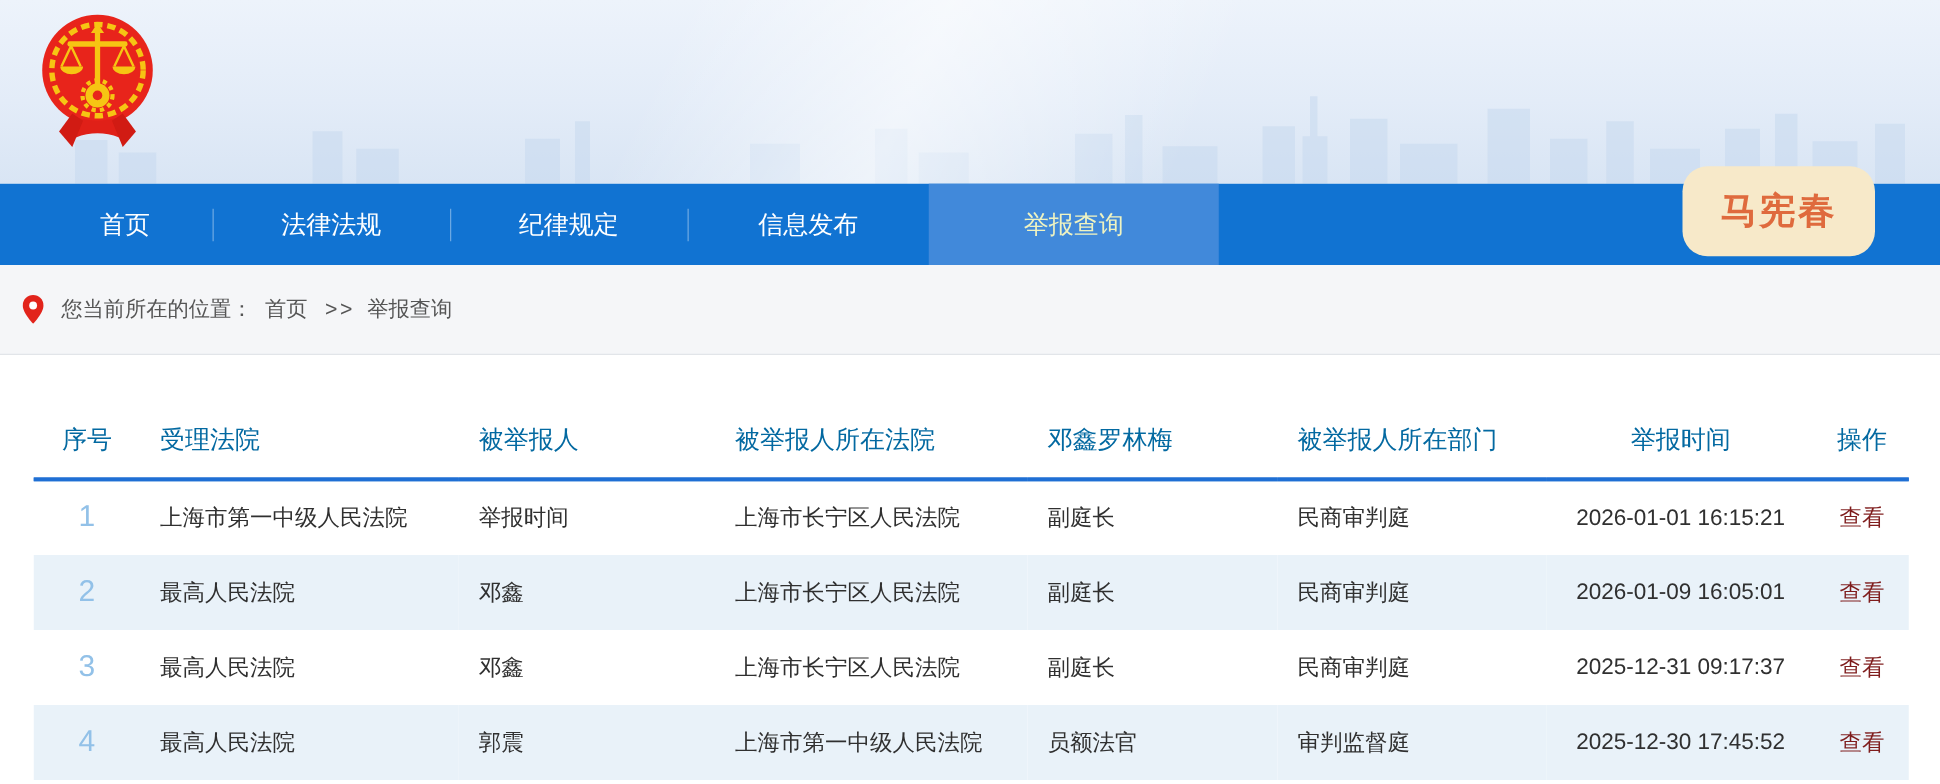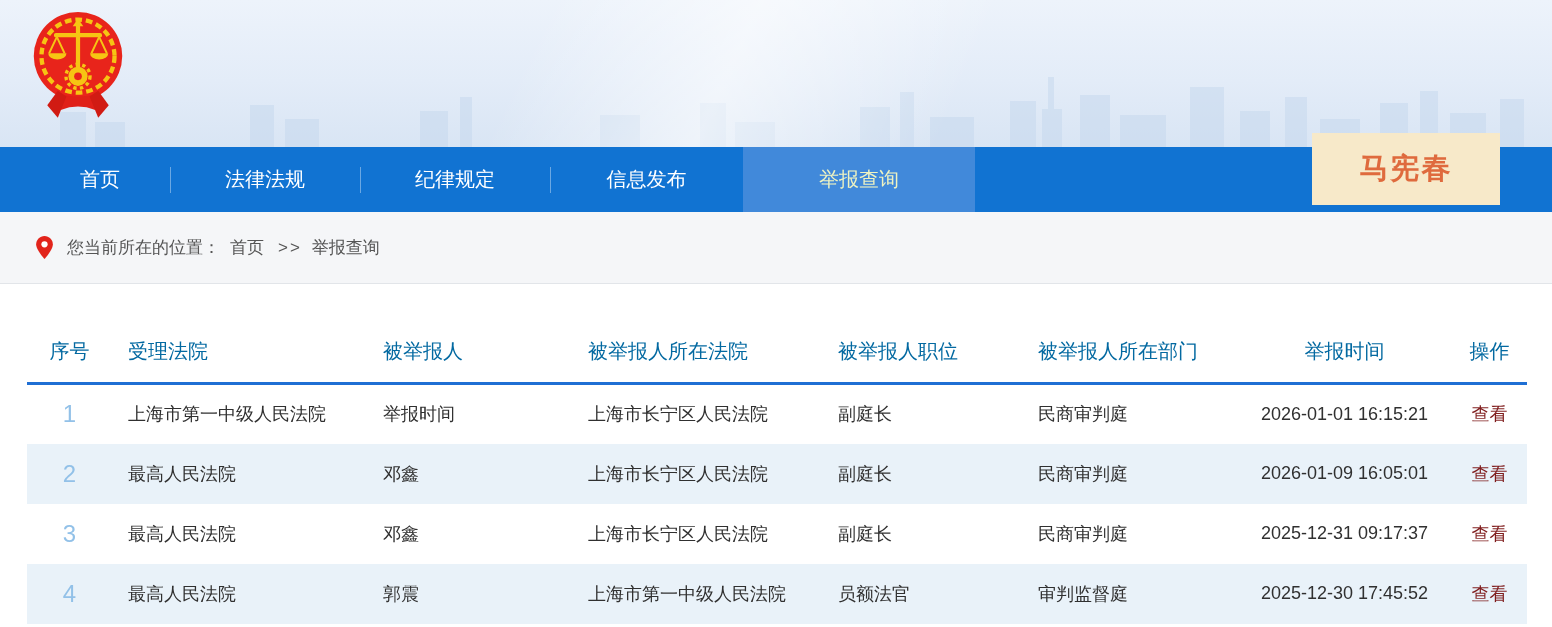--- a/index.html
+++ b/index.html
@@ -26,27 +26,27 @@
   .nav-item:nth-child(1){ width:140px; }
   .nav-item:nth-child(2){ width:190px; }
   .nav-item:nth-child(3){ width:190px; }
   .nav-item:nth-child(4){ width:193px; }
   .nav-item:nth-child(5){ width:232px; }
   .nav-item:nth-child(6){ width:191px; }
   .nav-item:nth-child(n+2):not(.active)::before { content:""; position:absolute; left:0; top:50%;
     transform:translateY(-50%); width:1px; height:26px; background:rgba(255,255,255,.38); }
   .nav-item.active { background:#4189da; color:#eff3c1; }
 
-  .user-badge { position:absolute; top:133px; right:52px; width:188px; height:72px;
-    background:#f7e9c9; border-radius:0; display:flex; align-items:center; justify-content:center;
+  .user-badge { position:absolute; top:133px; right:52px; width:154px; height:72px;
+    background:#f7e9c9; border-radius:20px; display:flex; align-items:center; justify-content:center;
     font-size:29px; font-weight:bold; color:#df6a3d; letter-spacing:2px; z-index:6; cursor:pointer; }
 
   
   .breadcrumb-bar { display:flex; align-items:center; height:72px; background:#f5f6f8;
-    border-bottom:1px solid #e2e5e9; padding-left:36px; font-size:17px; color:#555; gap:6px; }
+    border-bottom:1px solid #e2e5e9; padding-left:18px; font-size:17px; color:#555; gap:6px; }
   .breadcrumb-bar .pin { width:17px; height:23px; margin-right:8px; }
   .breadcrumb-home { color:#555; text-decoration:none; cursor:pointer; margin-left:4px; }
   .breadcrumb-sep { margin:0 4px 0 8px; letter-spacing:2px; }
 
   
   main { padding:48px 25px 0 27px; }
   table.reports { width:100%; border-collapse:collapse; table-layout:fixed; }
   thead th { font-size:20px; font-weight:normal; color:#0369a1; padding:6px 0 17px;
     border-bottom:3px solid #1f6fd4; }
   tbody td { height:60px; font-size:18px; color:#303030; }
@@ -160,21 +160,21 @@
         <col style="width:215px">
         <col style="width:215px">
         <col style="width:75px">
     </colgroup>
     <thead>
       <tr>
           <th>序号</th>
           <th>受理法院</th>
           <th>被举报人</th>
           <th>被举报人所在法院</th>
-          <th>被举报人职位</th>
+          <th>邓鑫罗林梅</th>
           <th>被举报人所在部门</th>
           <th>举报时间</th>
           <th>操作</th>
         </tr>
     </thead>
     <tbody>
         <tr>
     <td class="cell-no">1</td>
     <td>上海市第一中级人民法院</td>
     <td>举报时间</td>

